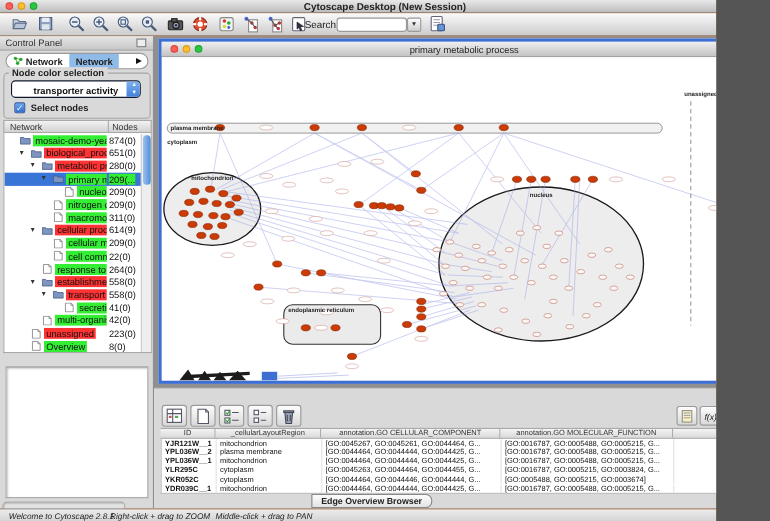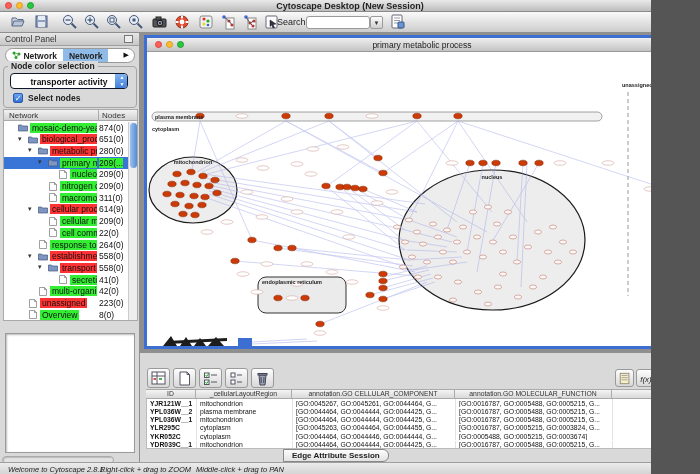--- a/index.html
+++ b/index.html
@@ -696,21 +696,21 @@
         </div>
       </div>
     <div id="dt-scroll" class="abs">
       <div id="dt-thumb" class="abs"></div>
       <div class="dt-arrow abs" style="top:32px;">▲</div>
       <div class="dt-arrow abs" style="top:40px;">▼</div>
     </div>
   </div>
 
   <div id="browser-tabs" class="abs">
-      <div class="btab">Edge Attribute Session</div>
+      <div class="btab">Edge Overview Browser</div>
     </div>
 
   <div id="statusbar" class="abs">
     <span class="stitem" style="left:8px;">Welcome to Cytoscape 2.8.1</span>
     <span class="stitem" style="left:100px;">Right-click + drag to ZOOM</span>
     <span class="stitem" style="left:196px;">Middle-click + drag to PAN</span>
   </div>
 
 </div>
 

